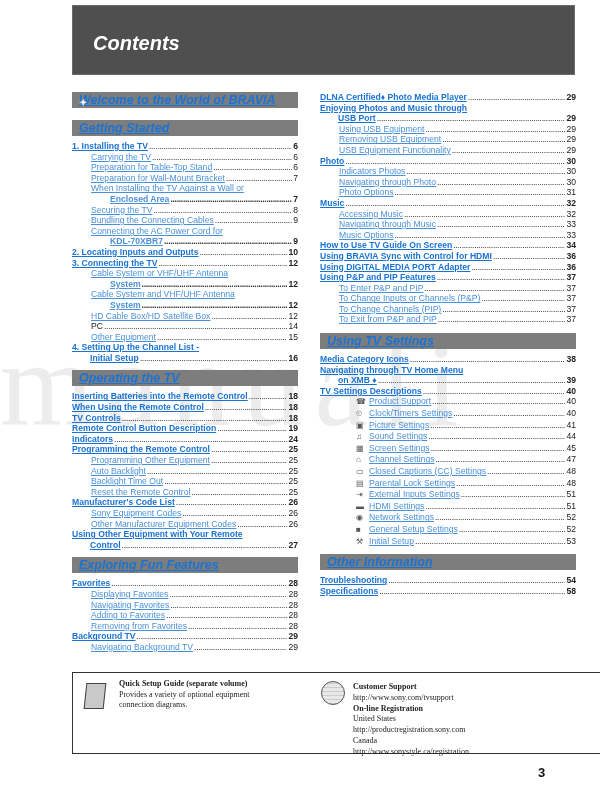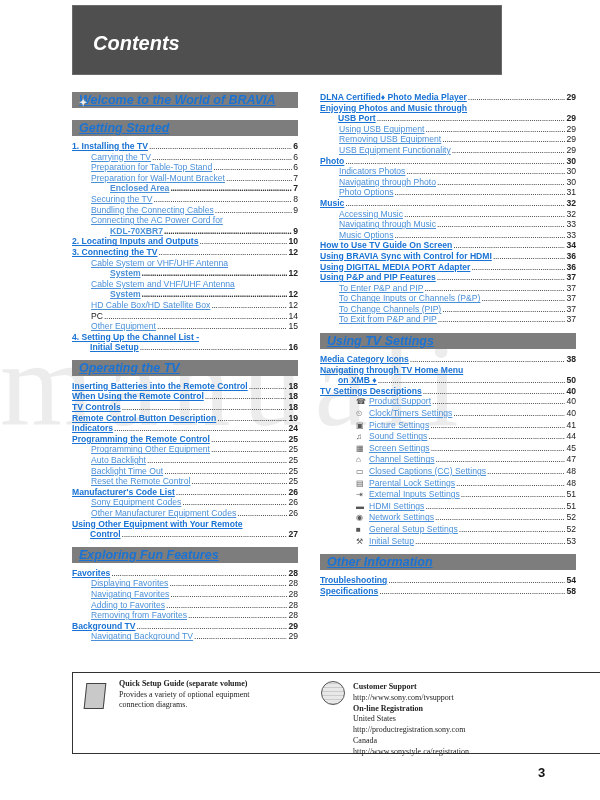--- a/index.html
+++ b/index.html
@@ -1,17 +1,17 @@
 <!DOCTYPE html>
 <html><head>
 <meta charset="utf-8">
 <style>
   html, body { margin:0; padding:0; background:#ffffff; }
   body { width:600px; height:800px; position:relative; overflow:hidden; font-family:"Liberation Sans", sans-serif; }
-  .title-bar { position:absolute; left:72px; top:5px; width:430px; height:70px; background:#4f4f4f; border:1px solid #6a6a6a; box-sizing:border-box; }
+  .title-bar { position:absolute; left:72px; top:5px; width:503px; height:70px; background:#4f4f4f; border:1px solid #6a6a6a; box-sizing:border-box; }
   .title-bar .title { position:absolute; left:20px; top:26px; color:#fff; font-size:20px; font-weight:bold; font-style:italic; }
 
   .col { position:absolute; top:92px; }
   .col.left { left:72px; width:226px; }
   .col.right { left:320px; width:256px; }
 
   .section-bar { background:#7d7d7d; height:16px; margin:0 0 5px 0; position:relative; }
   .section-bar span { color:#1a73d4; font-size:12.5px; font-weight:bold; font-style:italic; text-decoration:underline; position:absolute; left:7px; top:0px; line-height:16px; white-space:nowrap; }
   .section-bar .glyph { position:absolute; right:4px; top:3px; color:#eee; font-size:10px; text-decoration:none; font-style:normal; }
 
@@ -71,20 +71,23 @@
     <div class="entry lvl2">
       <span class="label">Preparation for Table-Top Stand</span>
       <span class="dots"></span>
       <span class="page">6</span>
     </div>
     <div class="entry lvl2">
       <span class="label">Preparation for Wall-Mount Bracket</span>
       <span class="dots"></span>
       <span class="page">7</span>
     </div>
+    <div class="entry lvl2">
+      <span class="label">When Installing the TV Against a Wall or</span>
+    </div>
     <div class="entry lvl2 cont">
       <span class="label">Enclosed Area</span>
       <span class="dots"></span>
       <span class="page">7</span>
     </div>
     <div class="entry lvl2">
       <span class="label">Securing the TV</span>
       <span class="dots"></span>
       <span class="page">8</span>
     </div>
@@ -385,21 +388,21 @@
       <span class="label">Media Category Icons</span>
       <span class="dots"></span>
       <span class="page">38</span>
     </div>
     <div class="entry lvl1">
       <span class="label">Navigating through TV Home Menu</span>
     </div>
     <div class="entry lvl1 cont">
       <span class="label">on XMB ♦</span>
       <span class="dots"></span>
-      <span class="page">50</span>
+      <span class="page">39</span>
     </div>
     <div class="entry lvl1">
       <span class="label">TV Settings Descriptions</span>
       <span class="dots"></span>
       <span class="page">40</span>
     </div>
     <div class="entry lvl2 withicon">
       <span class="icon">☎</span>
       <span class="label">Product Support</span>
       <span class="dots"></span>

